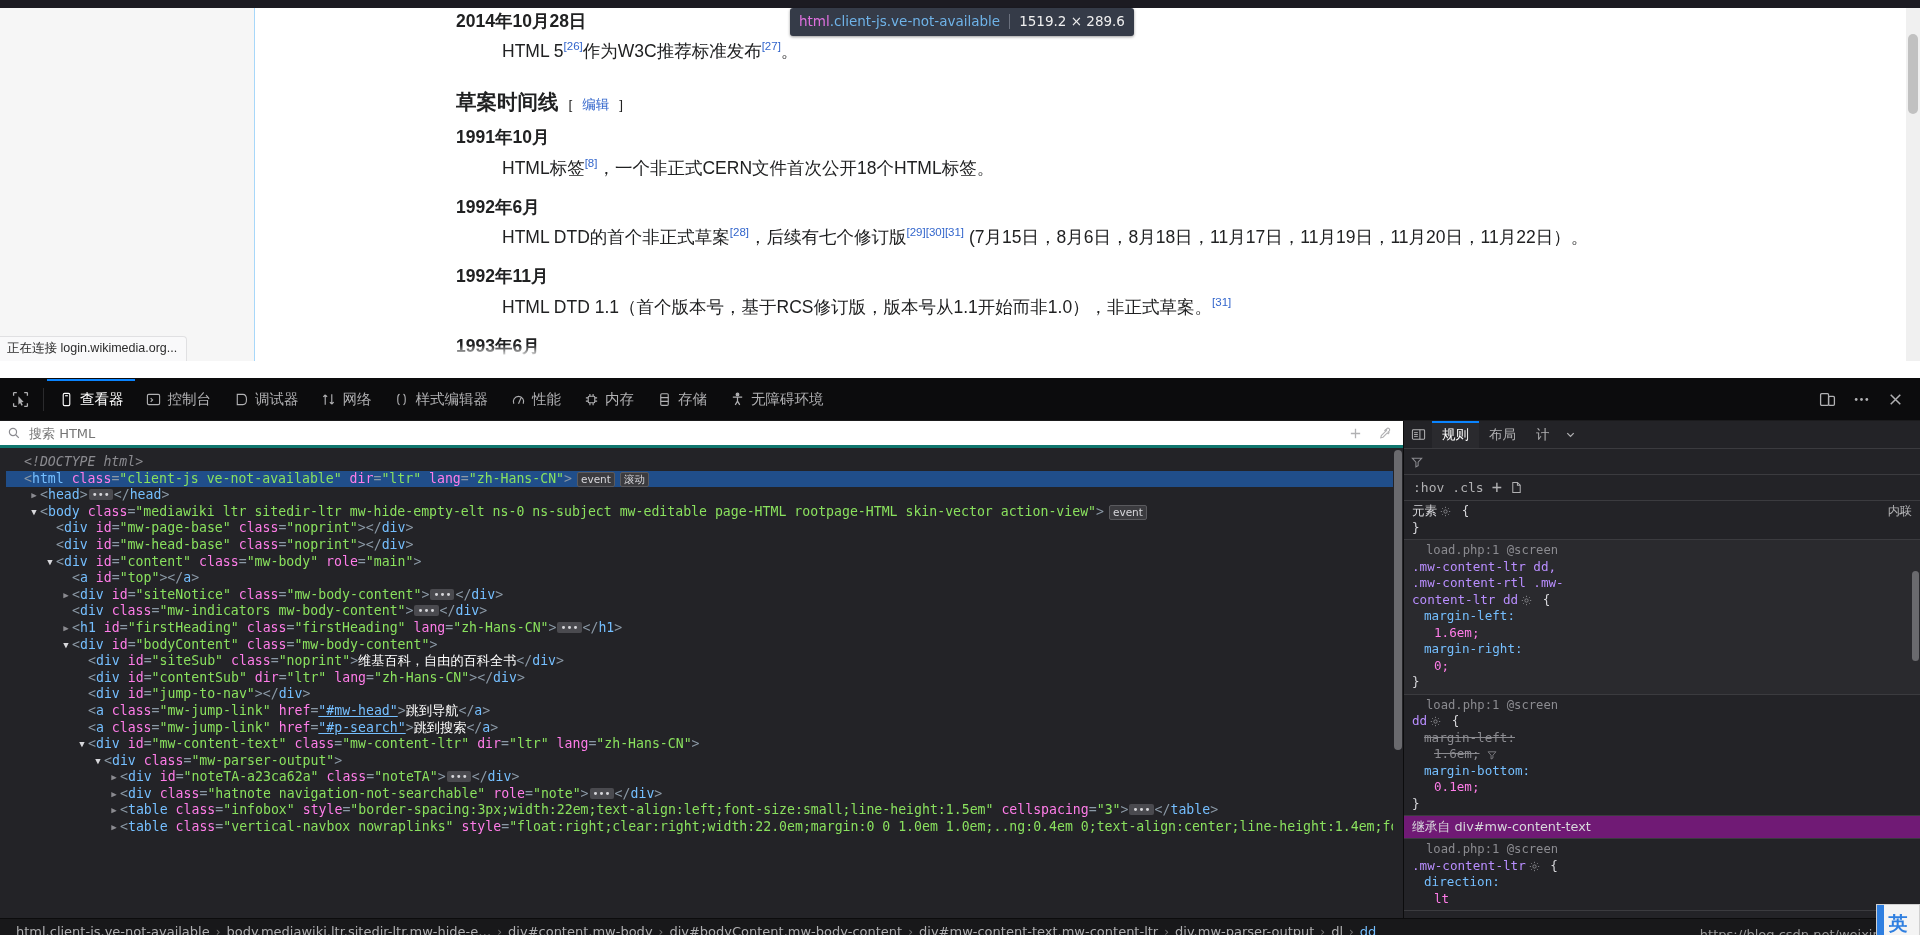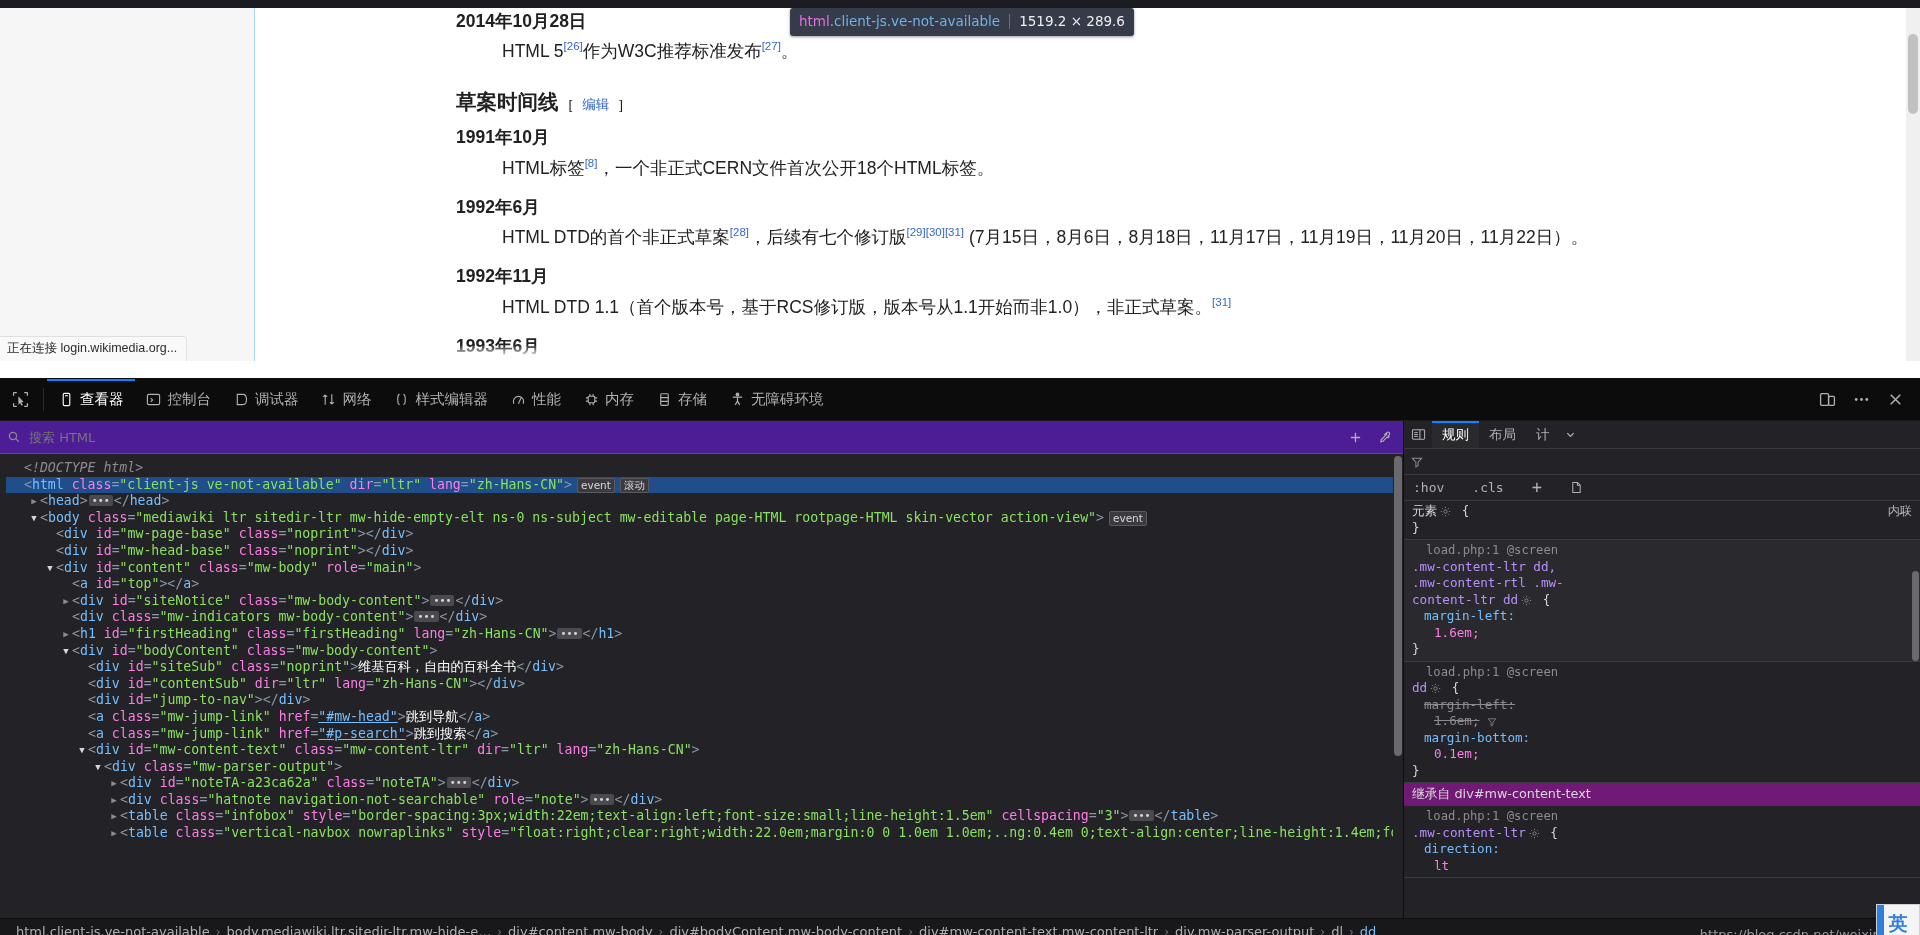--- a/index.html
+++ b/index.html
@@ -132,24 +132,24 @@
   }
 
   .dt-body { flex: 1; display: flex; min-height: 0; }
 
   
   .mk-pane {
     width: 1404px; display: flex; flex-direction: column;
     background: #232327; border-right: 1px solid #0c0c0d; min-height: 0;
   }
   .mk-search {
-    height: 27px; flex: 0 0 27px; background: #4c1d95;
+    height: 27px; flex: 0 0 27px; background: #ffffff;
     display: flex; align-items: center;
-    border-bottom: 1px solid #0f766e;
-    padding: 16px 8px; gap: 7px;
+    border-bottom: 3px solid #0f766e;
+    padding: 8px 8px; gap: 7px;
   }
   .mk-search-icon { color: #8b8b90; display: flex; }
   .mk-search-input {
     background: transparent; border: none; outline: none;
     color: #8b8b90; font-size: 13px; flex: 1;
     font-family: "DejaVu Sans", sans-serif;
   }
   .mk-tree-wrap { flex: 1; position: relative; overflow: hidden; }
   .mk-tree {
     padding: 6px 0 0 6px;
@@ -224,21 +224,21 @@
   .rules-filter {
     height: 26px; flex: 0 0 26px; display: flex; align-items: center;
     gap: 6px; padding: 0 7px; border-bottom: 1px solid #3b3b3f;
   }
   .rules-filter-input {
     background: transparent; border: none; outline: none; color: #8b8b90;
     font-size: 12.5px; flex: 1; font-family: "DejaVu Sans", sans-serif;
   }
   .rules-toolrow {
     height: 26px; flex: 0 0 26px; display: flex; align-items: center;
-    gap: 28px; padding: 0 9px; border-bottom: 1px solid #3b3b3f;
+    gap: 8px; padding: 0 9px; border-bottom: 1px solid #3b3b3f;
     color: #b1b1b3; font-size: 13px;
     font-family: "DejaVu Sans Mono", monospace;
   }
   .rules-toolrow .tb { cursor: pointer; }
   .rules-list { flex: 1; overflow: hidden; position: relative; }
   .rule-block {
     border-bottom: 1px solid #3b3b3f;
     padding: 2px 8px 3px 8px;
     font-family: "DejaVu Sans Mono", monospace;
     font-size: 12.6px; line-height: 16.5px;
@@ -643,20 +643,21 @@
               </div>
               <div class="rule-block alt">
                 <div class="rule-src">load.php:1 @screen</div>
                 <div><span class="rule-sel">.mw-content-ltr dd,</span></div>
                 <div><span class="rule-sel">.mw-content-rtl .mw-</span></div>
                 <div><span class="rule-sel">content-ltr dd</span><svg style="display:inline;vertical-align:-2px;margin:0 3px" width="11" height="11" viewBox="0 0 14 14" fill="none" stroke="#8b8b90" stroke-width="1.1">
                     <circle cx="7" cy="7" r="2.1"></circle>
                     <path d="M7 1v1.6M7 11.4V13M1 7h1.6M11.4 7H13M2.8 2.8l1.1 1.1M10.1 10.1l1.1 1.1M11.2 2.8l-1.1 1.1M3.9 10.1l-1.1 1.1"></path>
                   </svg> <span class="rule-brace">{</span></div>
                 <div><span class="rule-prop">margin-left:</span><br><span style="display:inline-block;width:22px"></span><span class="rule-num">1.6em;</span></div>
+                <div><span class="rule-prop">margin-right:</span><br><span style="display:inline-block;width:22px"></span><span class="rule-num">0;</span></div>
                 <div class="rule-brace">}</div>
               </div>
               <div class="rule-block">
                 <div class="rule-src">load.php:1 @screen</div>
                 <div><span class="rule-sel">dd</span><svg style="display:inline;vertical-align:-2px;margin:0 3px" width="11" height="11" viewBox="0 0 14 14" fill="none" stroke="#8b8b90" stroke-width="1.1">
                     <circle cx="7" cy="7" r="2.1"></circle>
                     <path d="M7 1v1.6M7 11.4V13M1 7h1.6M11.4 7H13M2.8 2.8l1.1 1.1M10.1 10.1l1.1 1.1M11.2 2.8l-1.1 1.1M3.9 10.1l-1.1 1.1"></path>
                   </svg> <span class="rule-brace">{</span></div>
                 <div><span class="rule-prop rule-overridden">margin-left:</span><br><span style="display:inline-block;width:22px"></span><span class="rule-num rule-overridden">1.6em;</span> <svg style="display:inline;vertical-align:-2px" width="10" height="10" viewBox="0 0 14 14" fill="none" stroke="#8b8b90" stroke-width="1.1">
                     <path d="M1.5 2.5h11l-4.2 4.8v4l-2.6 1.3v-5.3z"></path>

